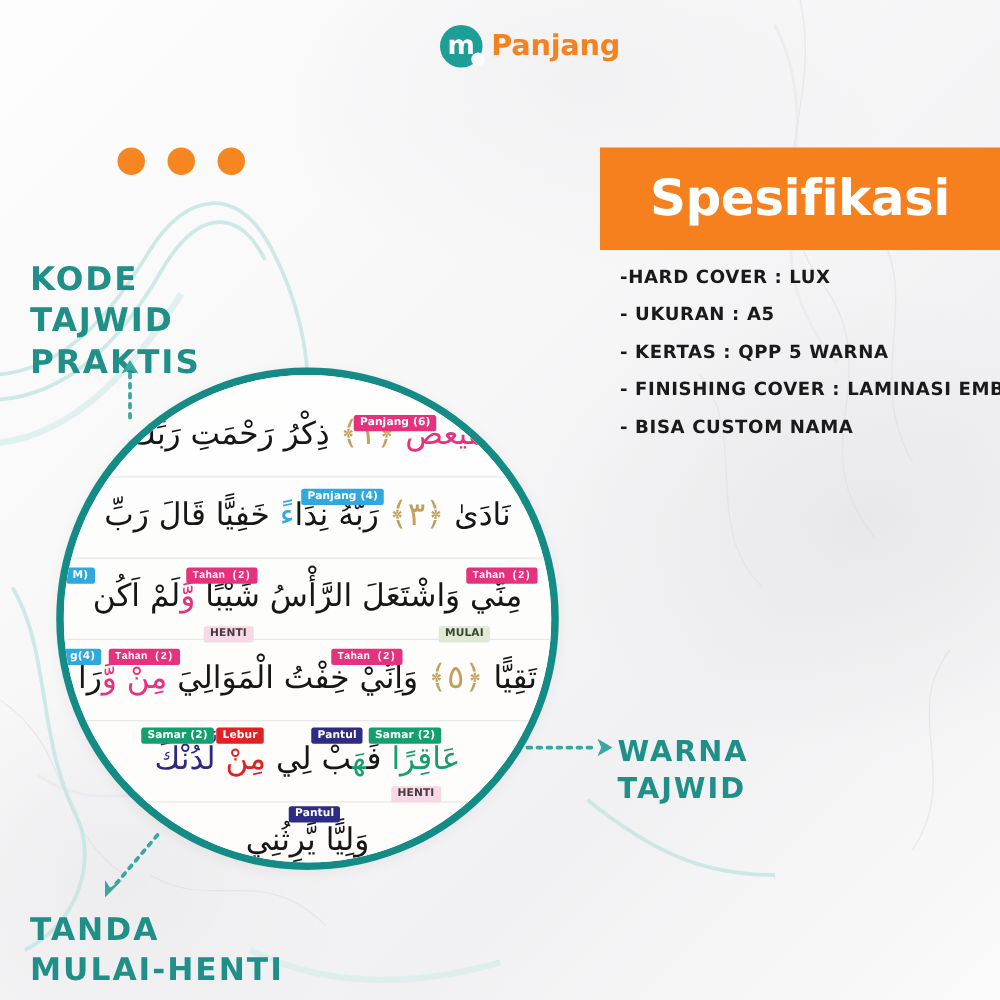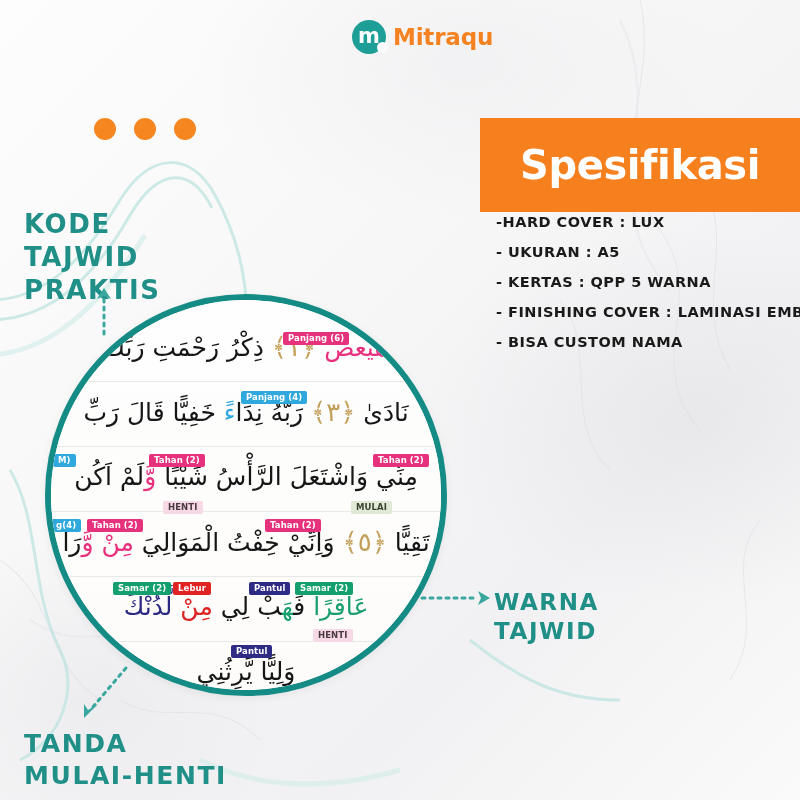--- a/index.html
+++ b/index.html
@@ -134,21 +134,21 @@
   #arrow-up    { left: 92px;  top: 286px; }
   #arrow-down  { left: 74px;  top: 664px; }
   #arrow-right { left: 420px; top: 586px; }
 
   
   .spec-header {
     position: absolute;
     left: 480px;
     top: 118px;
     width: 320px;
-    height: 94px;
+    height: 82px;
     background: #f7801e;
     display: flex;
     align-items: center;
     justify-content: center;
   }
   .spec-header-title {
     color: #ffffff;
     font-size: 40px;
     font-weight: bold;
     font-family: "DejaVu Sans", sans-serif;
@@ -232,21 +232,21 @@
     font-weight: bold;
     color: #ffffff;
     padding: 1px 5px 2px 5px;
     border-radius: 2px;
     white-space: nowrap;
     line-height: 1.2;
     letter-spacing: 0.1px;
   }
   .tag-panjang6 { background: #e6327c; }
   .tag-panjang4 { background: #2fa8dd; }
-  .tag-tahan    { background: #e6327c; }
+  .tag-tahan    { background: #e6327c; font-family: Liberation Mono, monospace; }
   .tag-samar    { background: #14a06e; }
   .tag-lebur    { background: #e02222; }
   .tag-pantul   { background: #2e2b85; }
   .tag-henti    { background: #f6d9e4; color: #4a3a40; }
   .tag-mulai    { background: #dfe9d6; color: #3a4432; }
 </style>
 </head>
 <body>
 
 <div id="canvas">
@@ -276,21 +276,21 @@
     <g fill="none" stroke="#d4ecea" stroke-width="5" opacity="0.7">
       <path d="M-10,355 C60,352 110,290 145,235"></path>
       <path d="M200,760 C260,790 330,790 400,770"></path>
     </g>
   </svg>
 
   <div class="logo-wrap">
     <div class="logo-mark">
       <span class="logo-m">m</span>
     </div>
-    <span class="logo-text">Mitraqu</span>
+    <span class="logo-text">Panjang</span>
   </div>
 
   <div class="dots">
     <span class="dot"></span>
     <span class="dot"></span>
     <span class="dot"></span>
   </div>
 
   <div class="side-label" id="label-kode">
     <div>KODE</div>

